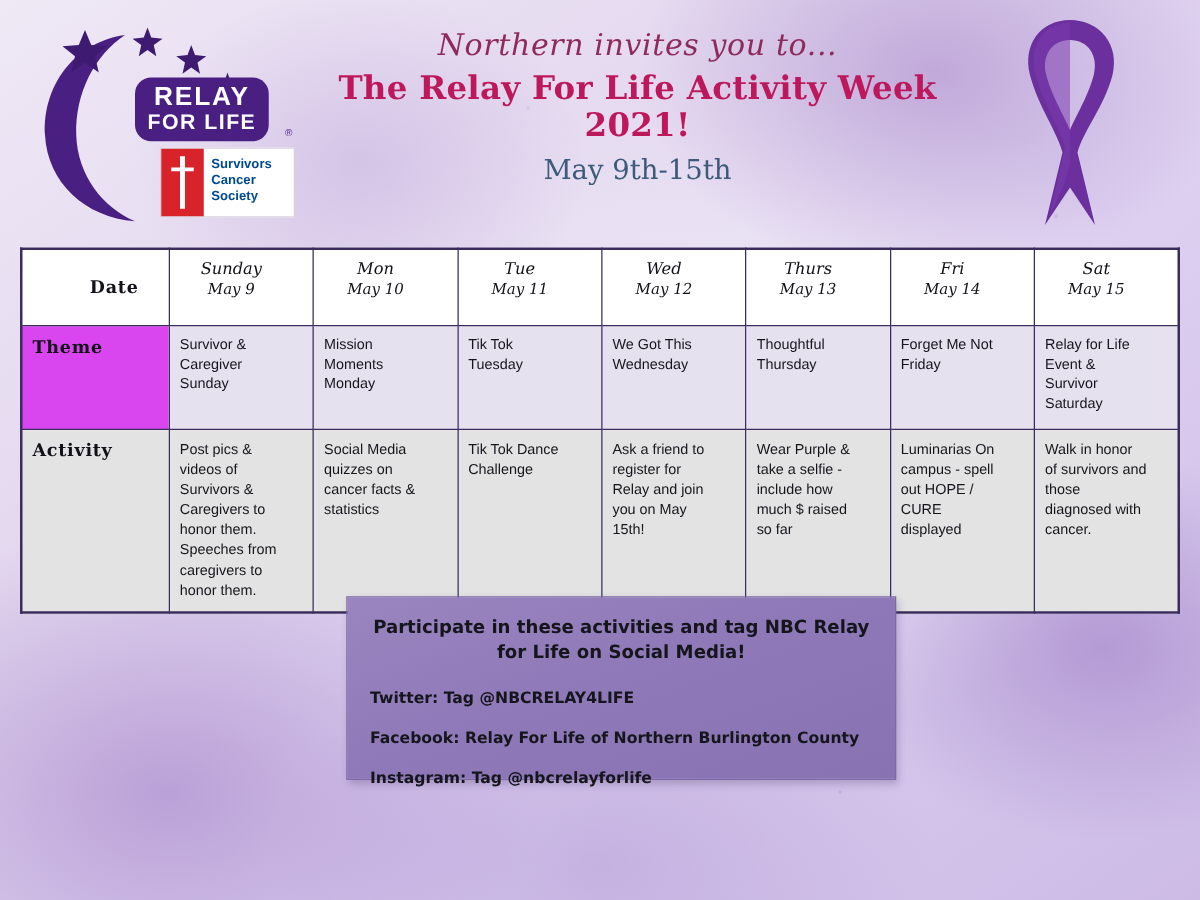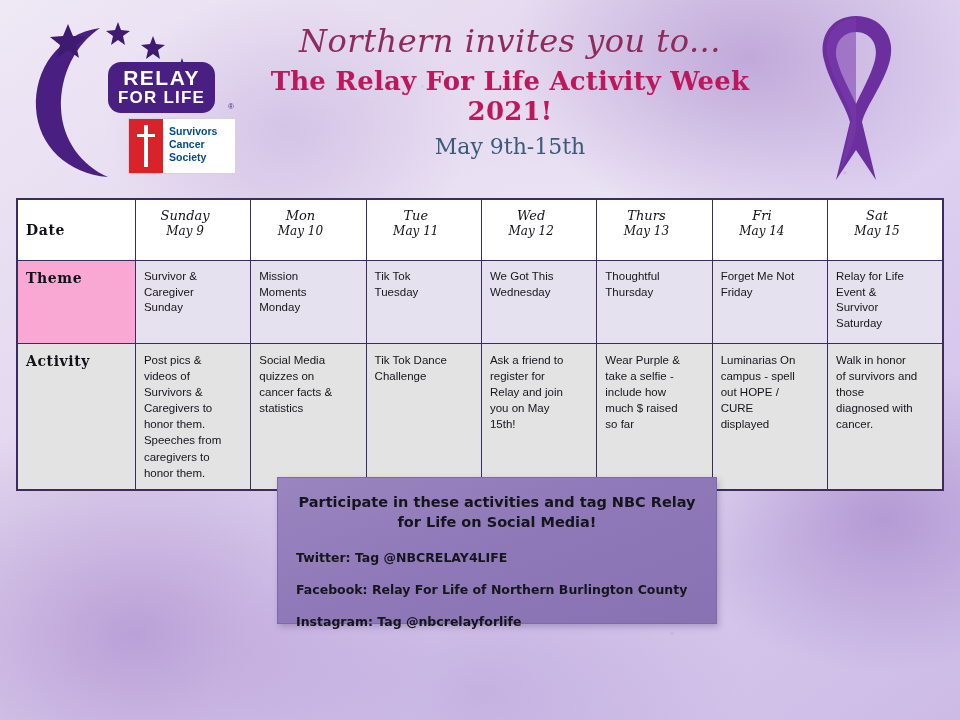--- a/index.html
+++ b/index.html
@@ -128,21 +128,21 @@
   .title-block {
     position: absolute;
     left: 250px;
     top: 22px;
     width: 520px;
     text-align: center;
   }
   .title-script {
     font-family: "DejaVu Serif", serif;
     font-style: italic;
-    font-size: 32px;
+    font-size: 24px;
     color: #8e2a5c;
     letter-spacing: 0.5px;
     text-align: center;
   }
   .title-main {
     font-family: "DejaVu Serif", serif;
     font-weight: bold;
     font-size: 26px;
     color: #be185d;
     margin-top: 6px;
@@ -185,21 +185,21 @@
   .col-label { width: 118px; }
   .col-day { width: 115px; }
 
   .hdr-row td {
     height: 44px;
     background: #ffffff;
     text-align: center;
     vertical-align: middle;
   }
   .hdr-row td.label-cell {
-    text-align: left;
+    text-align: right;
     vertical-align: middle;
     margin-top: 16px;
   }
   .label-text {
     font-family: "DejaVu Serif", serif;
     font-weight: bold;
     font-size: 14px;
     letter-spacing: 0.6px;
     color: #111118;
   }
@@ -227,21 +227,21 @@
   }
   .activity-row td {
     background: #e3e3e3;
     height: 118px;
     font-size: 11.5px;
     color: #15151c;
     line-height: 1.4;
   }
   .theme-row td.label-cell,
   .activity-row td.label-cell {
-    background: #f9a8d4;
+    background: #d946ef;
   }
   .activity-row td.label-cell {
     background: #e3e3e3;
   }
 
   
   .social-box {
     position: absolute;
     left: 277px;
     top: 477px;

